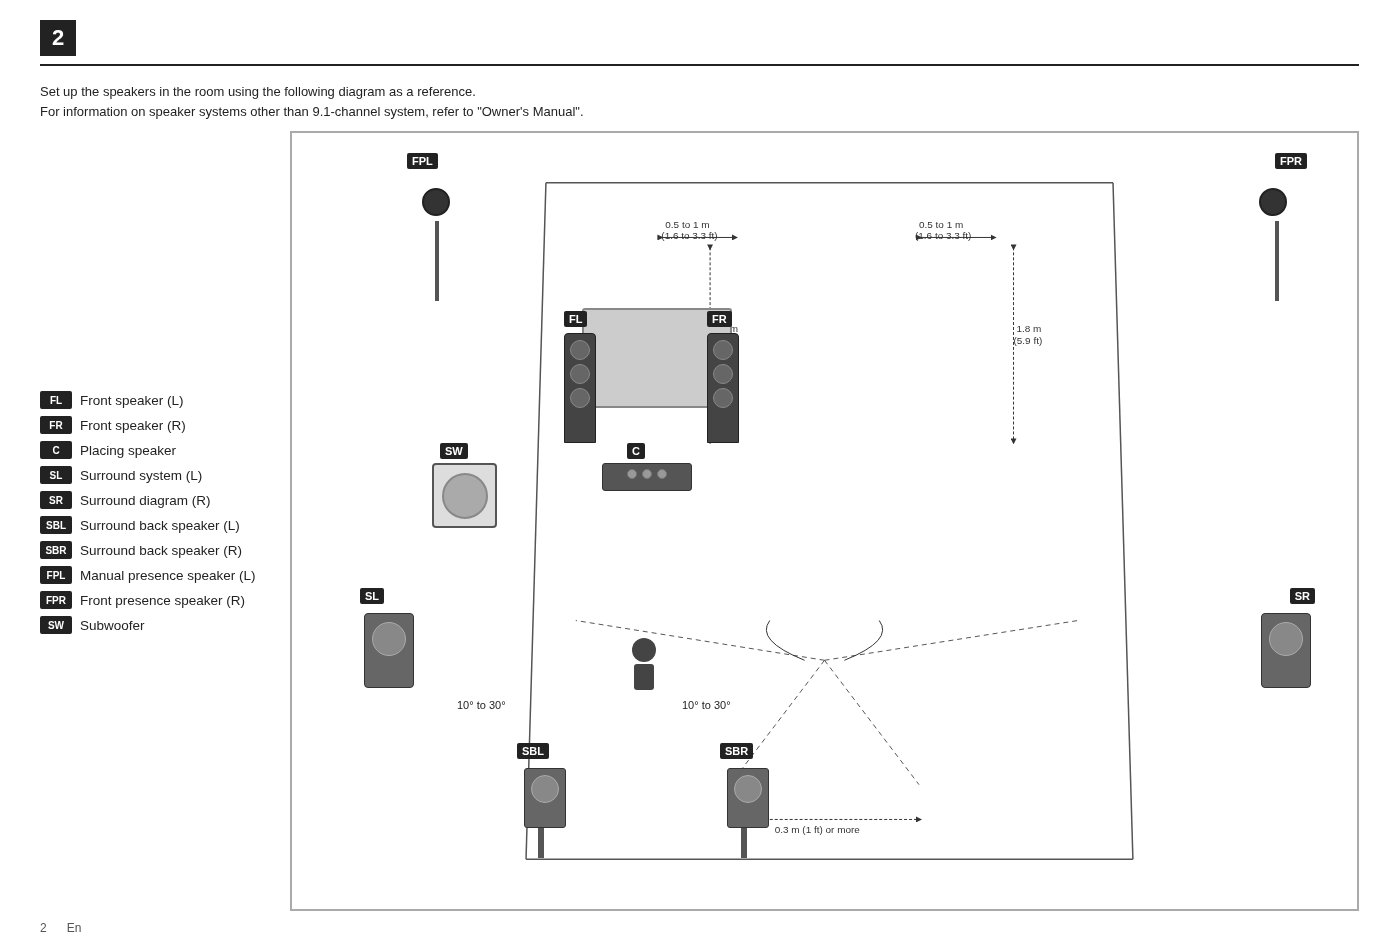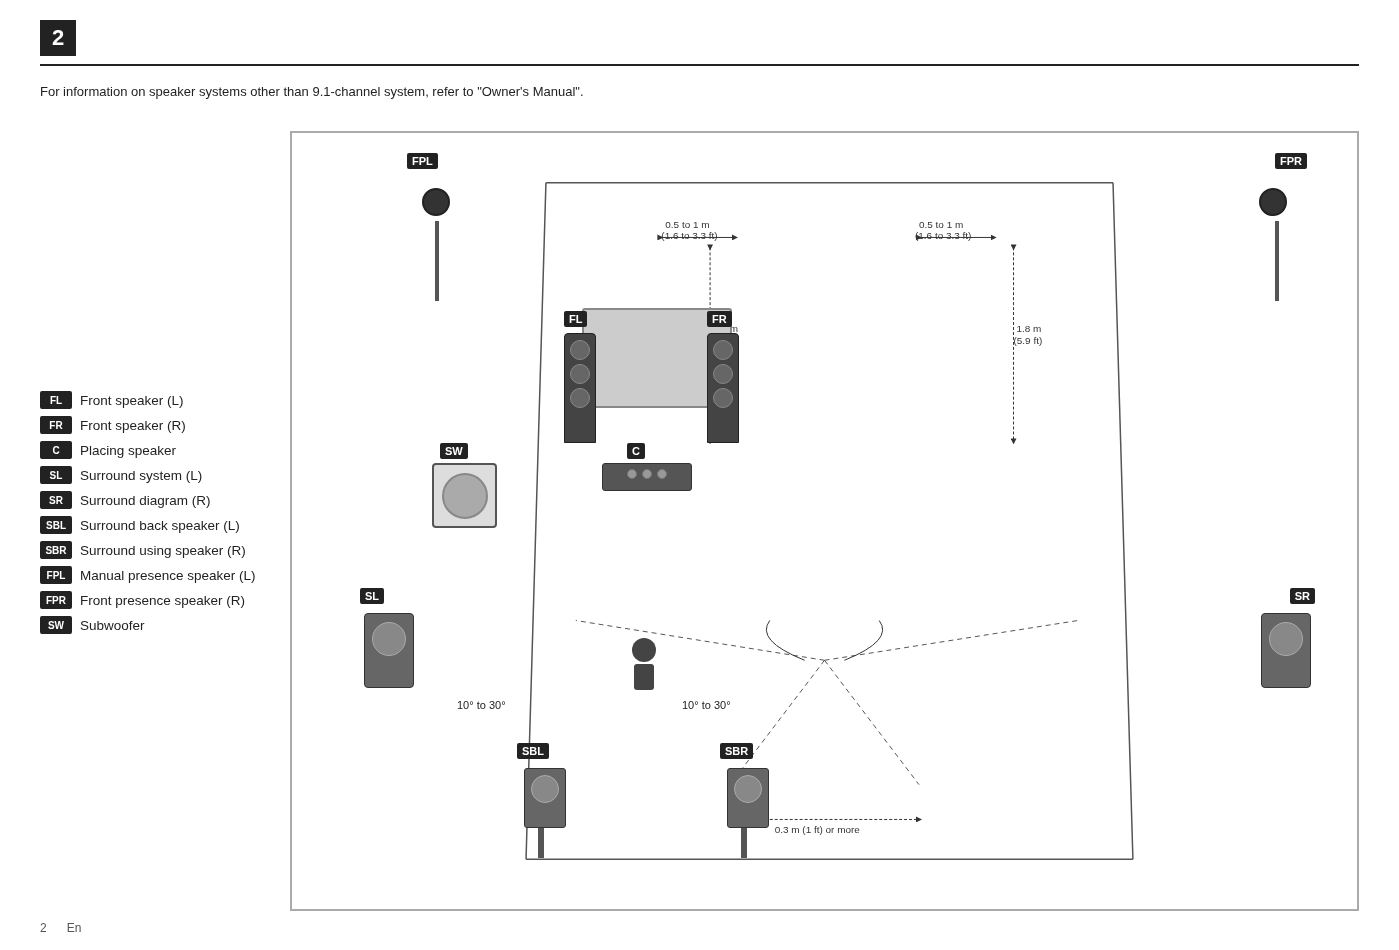--- a/index.html
+++ b/index.html
@@ -124,21 +124,22 @@
   </style>
 </head>
 <body>
 
 <div class="page">
 
   <div class="header-bar">
     <div class="chapter-num">2</div>
   </div>
 
-  <p class="subtitle" style="margin-bottom:32px;">For information on speaker systems other than 9.1-channel system, refer to "Owner's Manual".</p>
+  <p class="subtitle">Set up the speakers in the room using the following diagram as a reference.</p>
+  <p class="subtitle" style="margin-bottom:12px;">For information on speaker systems other than 9.1-channel system, refer to "Owner's Manual".</p>
 
   <div class="content-area">
 
     <div class="legend">
       <div class="legend-item">
         <span class="legend-badge">FL</span>
         <span>Front speaker (L)</span>
       </div>
       <div class="legend-item">
         <span class="legend-badge">FR</span>
@@ -155,21 +156,21 @@
       <div class="legend-item">
         <span class="legend-badge">SR</span>
         <span>Surround diagram (R)</span>
       </div>
       <div class="legend-item">
         <span class="legend-badge">SBL</span>
         <span>Surround back speaker (L)</span>
       </div>
       <div class="legend-item">
         <span class="legend-badge">SBR</span>
-        <span>Surround using speaker (R)</span>
+        <span>Surround back speaker (R)</span>
       </div>
       <div class="legend-item">
         <span class="legend-badge">FPL</span>
         <span>Manual presence speaker (L)</span>
       </div>
       <div class="legend-item">
         <span class="legend-badge">FPR</span>
         <span>Front presence speaker (R)</span>
       </div>
       <div class="legend-item">

